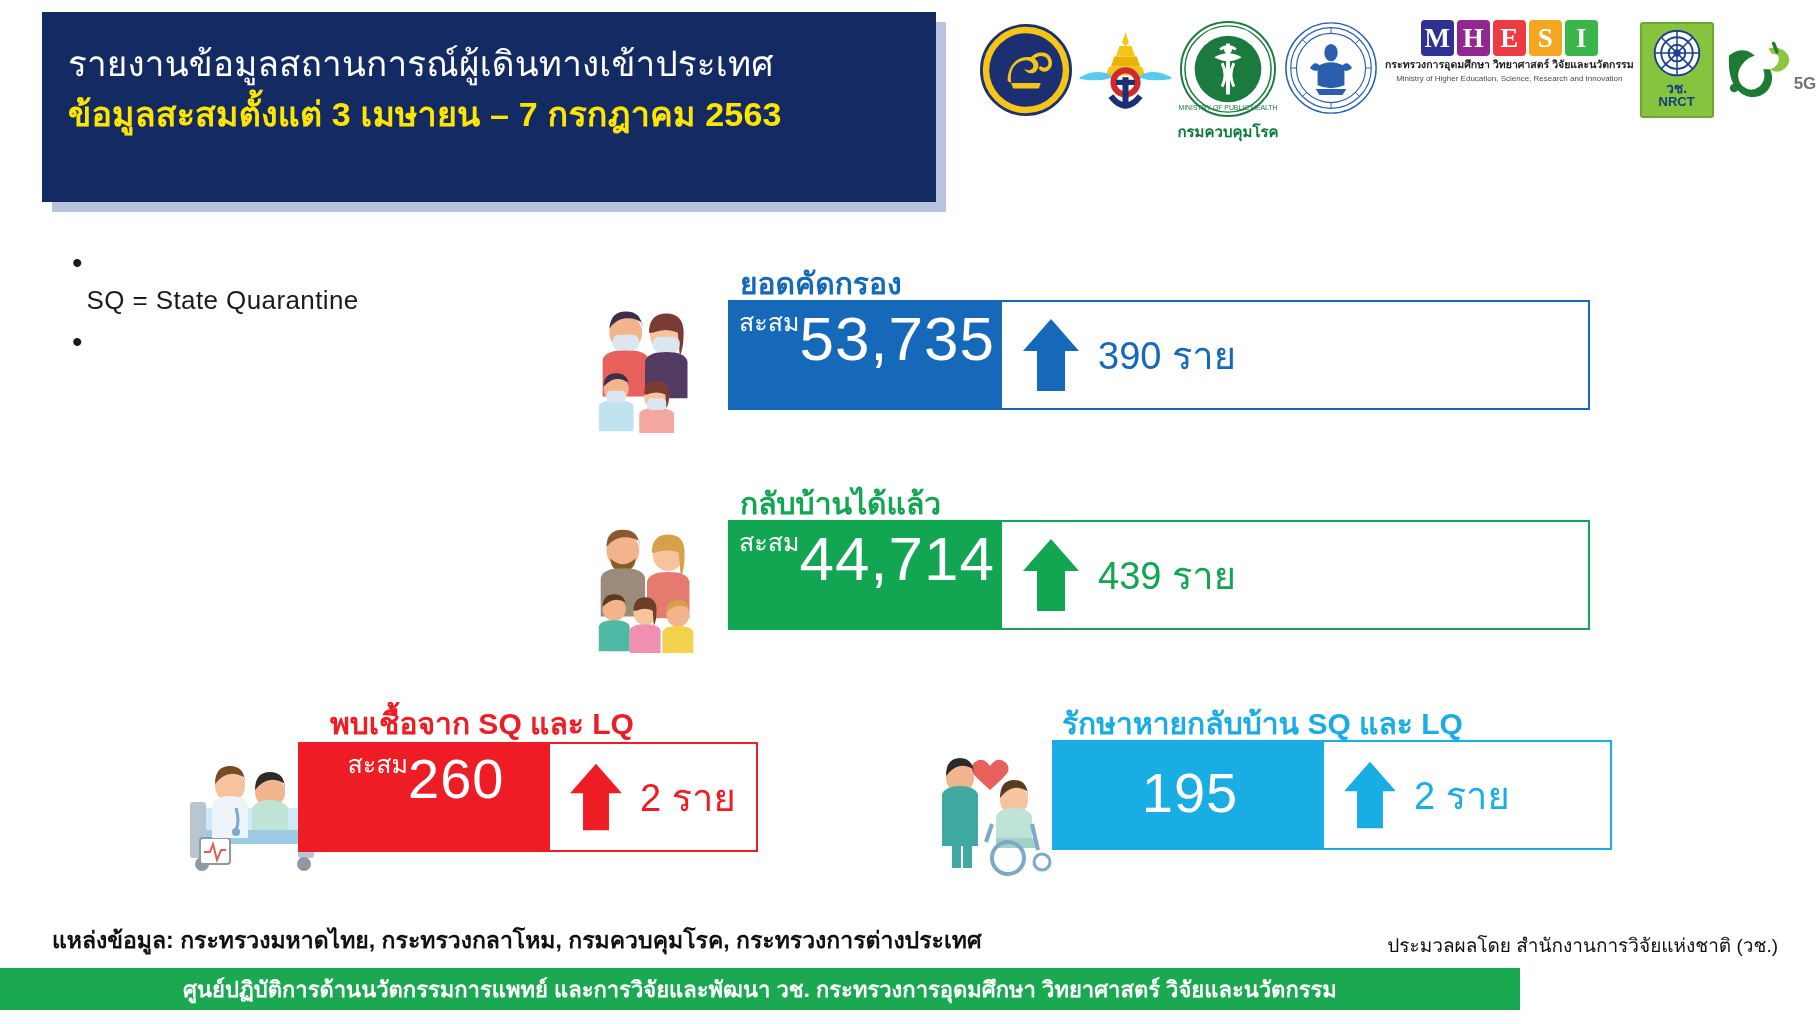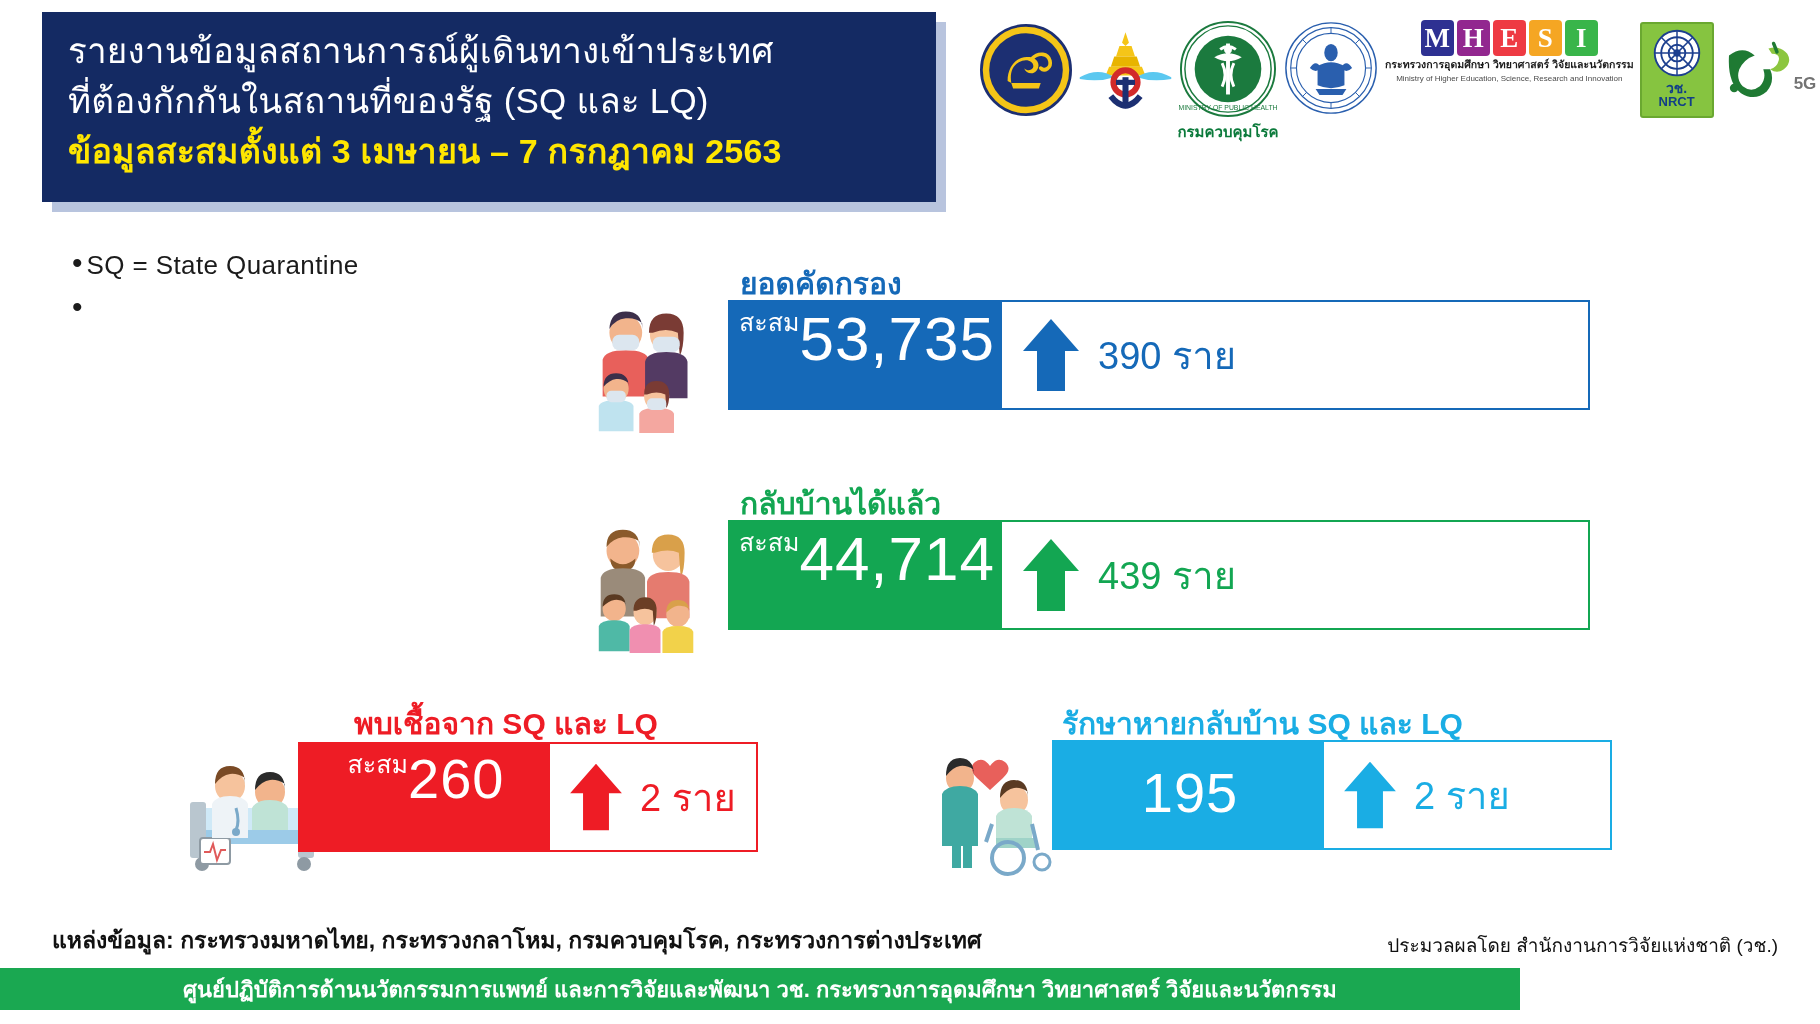--- a/index.html
+++ b/index.html
@@ -15,21 +15,21 @@
   
   .title-shadow {
     position: absolute; left: 52px; top: 22px;
     width: 894px; height: 190px;
     background: #b8c4de;
   }
   .title-box {
     position: absolute; left: 42px; top: 12px;
     width: 894px; height: 190px;
     background: #142a63;
-    padding: 14px 0 0 26px;
+    padding: 27px 0 0 26px;
   }
   .title-line {
     color: #ffffff;
     font-size: 35px;
     line-height: 50px;
     font-weight: 400;
     white-space: nowrap;
     letter-spacing: 0.2px;
   }
   .title-line.accent { color: #ffe600; font-weight: 700; font-size: 34px; }
@@ -69,21 +69,21 @@
   .nrct-t1 { font-size: 14px; font-weight: 700; color: #123f86; line-height: 14px; margin-top: 1px; }
   .nrct-t2 { font-size: 13px; font-weight: 700; color: #123f86; line-height: 14px; }
 
   .fiveg { display:flex; align-items: flex-end; margin-top: 26px; }
   .fiveg-label { font-size: 17px; font-weight: 700; color: #737373; margin-left: -4px; margin-bottom: 6px; }
 
   
   .legend { position: absolute; left: 72px; top: 250px; width: 430px; }
   .legend-row { display: flex; align-items: flex-start; margin-bottom: 14px; }
   .legend-dot { color:#1b1b1b; font-size: 30px; line-height: 26px; margin-right: 4px; }
-  .legend-text { font-size: 26px; color: #1b1b1b; line-height: 30px; letter-spacing: .4px; }
+  .legend-text { font-size: 26px; color: #1b1b1b; line-height: 30px; letter-spacing: .4px; margin-top: 35px; }
 
   
   .card { position: absolute; }
   .card-head {
     position: absolute; white-space: nowrap;
     font-size: 30px; font-weight: 700;
   }
   .card-body { position: absolute; display: flex; border: 2px solid; }
   .card-left {
     display: flex; justify-content: center;
@@ -122,21 +122,20 @@
   .green-bar-text { color: #fff; font-size: 22px; font-weight: 700; white-space: nowrap; }
 </style>
 </head>
 <body>
 
 <div id="stage">
 
   <div class="title-shadow"></div>
   <div class="title-box">
     <div class="title-line">รายงานข้อมูลสถานการณ์ผู้เดินทางเข้าประเทศ</div>
-    <div class="title-line">ที่ต้องกักกันในสถานที่ของรัฐ (SQ และ LQ)</div>
     <div class="title-line accent">ข้อมูลสะสมตั้งแต่ 3 เมษายน – 7 กรกฎาคม 2563</div>
   </div>
 
   <div class="logos">
 
     <div class="logo" style="margin-top:10px;">
       <svg width="92" height="92" viewBox="0 0 100 100">
         <circle cx="50" cy="50" r="48" fill="#f5c518" stroke="#1c2f72" stroke-width="4"></circle>
         <circle cx="50" cy="50" r="40" fill="#1c2f72"></circle>
         <path d="M30 62 C30 44 42 34 54 36 C62 37 66 44 62 50 C58 56 50 54 48 48
@@ -321,21 +320,21 @@
       <div class="card-right">
         <svg class="arrow-up" width="62" height="80" viewBox="0 0 60 80">
           <path d="M30 4 L58 36 L44 36 L44 76 L16 76 L16 36 L2 36 Z" fill="#13a652"></path>
         </svg>
         <span class="delta-text" style="color:#13a652;">439 ราย</span>
       </div>
     </div>
   </div>
 
   <div class="card">
-    <div class="card-head" style="left:330px; top:700px; color:#ee1c25;margin-left:24px;">พบเชื้อจาก SQ และ LQ</div>
+    <div class="card-head" style="left:330px; top:700px; color:#ee1c25;">พบเชื้อจาก SQ และ LQ</div>
 
     <div class="people" style="left:178px; top:742px;">
       <svg width="150" height="130" viewBox="0 0 150 130">
         <rect x="16" y="66" width="112" height="34" rx="6" fill="#cfe9f7"></rect>
         <rect x="16" y="88" width="112" height="14" rx="4" fill="#9ccbe8"></rect>
         <rect x="12" y="60" width="16" height="56" rx="3" fill="#b9c6cf"></rect>
         <rect x="120" y="60" width="16" height="56" rx="3" fill="#b9c6cf"></rect>
         <circle cx="24" cy="122" r="7" fill="#8e9aa3"></circle>
         <circle cx="126" cy="122" r="7" fill="#8e9aa3"></circle>
         <rect x="22" y="96" width="30" height="26" rx="3" fill="#fff" stroke="#8e9aa3" stroke-width="2"></rect>

